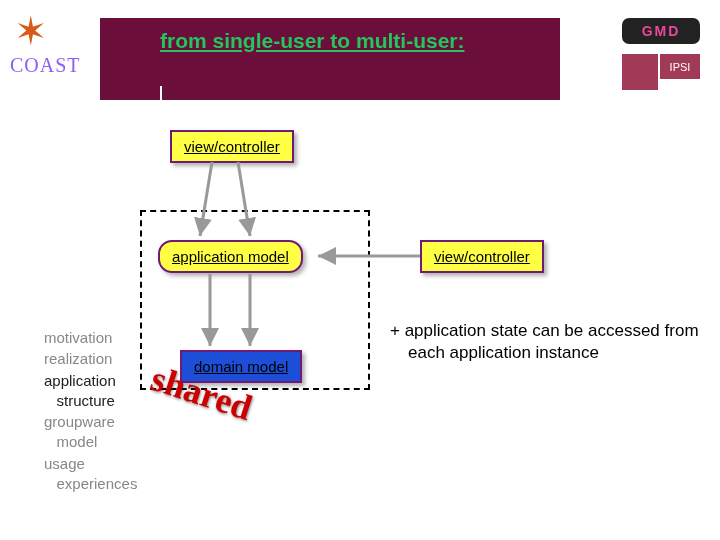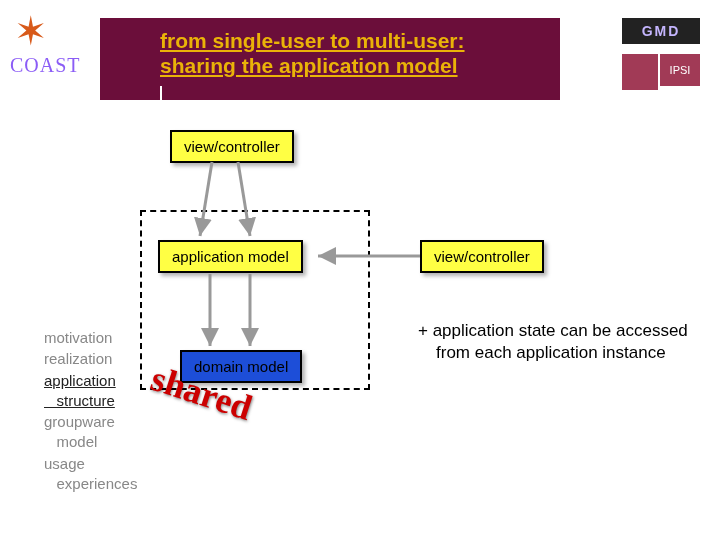--- a/index.html
+++ b/index.html
@@ -1,56 +1,55 @@
 <!DOCTYPE html>
 <html><head>
 <meta charset="utf-8">
 <style>
   * { margin: 0; padding: 0; box-sizing: border-box; }
   body { width: 720px; height: 540px; font-family: Verdana, Arial, sans-serif; background: #fff; position: relative; overflow: hidden; }
   .header { position: absolute; top: 18px; left: 100px; width: 460px; height: 82px; background: #6b0e3a; }
-  .header-text { position: absolute; top: 10px; left: 60px; color: #eab308; font-size: 21px; line-height: 1.2; }
+  .header-text { position: absolute; top: 10px; left: 60px; color: #22c55e; font-size: 21px; line-height: 1.2; }
   .header-text b { text-decoration: underline; font-weight: bold; }
   .coast-logo { position: absolute; top: 54px; left: 10px; font-family: Georgia, serif; font-size: 20px; color: #8b5cf6; letter-spacing: 1px; }
   .starfish { position: absolute; top: 8px; left: 14px; font-size: 40px; color: #d85a1a; }
-  .gmd { position: absolute; top: 18px; right: 20px; width: 78px; height: 26px; background: #222; color: #c4b5fd; font-size: 14px; font-weight: bold; display: flex; align-items: center; justify-content: center; letter-spacing: 2px; }
+  .gmd { position: absolute; top: 18px; right: 20px; width: 78px; height: 26px; background: #222; color: #ec4899; font-size: 14px; font-weight: bold; display: flex; align-items: center; justify-content: center; letter-spacing: 2px; border-radius: 7px; }
   .ipsi-block { position: absolute; top: 54px; right: 20px; width: 78px; height: 36px; }
   .ipsi-a { position: absolute; top: 0; left: 0; width: 36px; height: 36px; background: #a13a56; }
-  .ipsi-b { position: absolute; top: 0; left: 38px; width: 40px; height: 32px; background: #a13a56; color: #fff; font-size: 11px; display: flex; align-items: center; justify-content: center; }
+  .ipsi-b { position: absolute; top: 0; left: 38px; width: 40px; height: 25px; background: #a13a56; color: #fff; font-size: 11px; display: flex; align-items: center; justify-content: center; }
   .connector { position: absolute; top: 86px; left: 160px; width: 2px; height: 30px; background: #fff; }
-  .box { position: absolute; border: 2px solid #000000; background: #ffff44; font-size: 15px; padding: 6px 12px; box-shadow: 3px 3px 4px rgba(0,0,0,0.3); }
+  .box { position: absolute; border: 2px solid #701a75; background: #ffff44; font-size: 15px; padding: 6px 12px; box-shadow: 3px 3px 4px rgba(0,0,0,0.3); text-decoration: underline; }
   .vc1 { top: 130px; left: 170px; }
-  .am { top: 240px; left: 158px; }
+  .am { top: 240px; left: 158px; border-radius: 14px; }
   .vc2 { top: 240px; left: 420px; }
   .dm { top: 350px; left: 180px; background: #1d4ed8; }
   .dashed { position: absolute; border: 2px dashed #000; }
   .dash1 { top: 210px; left: 140px; width: 230px; height: 180px; }
   .nav { position: absolute; top: 328px; left: 8px; font-size: 15px; color: #888; line-height: 1.35; margin-left: 36px; }
   .nav div { margin-bottom: 1px; }
-  .nav .active { color: #222; text-decoration: underline; }
+  .nav .active { color: #222; }
   .shared { position: absolute; top: 372px; left: 150px; font-family: Georgia, serif; font-size: 36px; font-weight: bold; color: #c00; transform: rotate(18deg); text-shadow: 1px 1px 3px rgba(0,0,0,0.5); }
   .bullets { position: absolute; top: 320px; left: 390px; width: 320px; font-size: 17px; line-height: 1.3; }
-  .bullets p { margin-bottom: 14px; padding-left: 18px; text-indent: -18px; margin-left: 28px; }
+  .bullets p { margin-bottom: 14px; padding-left: 18px; text-indent: -18px; }
   svg.arrows { position: absolute; top: 0; left: 0; pointer-events: none; }
 </style>
 </head>
 <body>
 
 <div class="starfish">✶</div>
 <div class="coast-logo">COAST</div>
 <div class="gmd">GMD</div>
 <div class="ipsi-block">
   <div class="ipsi-a"></div>
   <div class="ipsi-b">IPSI</div>
 </div>
 
 <div class="header">
   <div class="header-text">
     <b>from single-user to multi-user:</b><br>
-    <b>sharing the application model</b>
   </div>
 </div>
 <div class="connector"></div>
 
 <div class="dashed dash1"></div>
 
 <div class="box vc1">view/controller</div>
 <div class="box am">application model</div>
 <div class="box vc2">view/controller</div>
 <div class="box dm">domain model</div>

